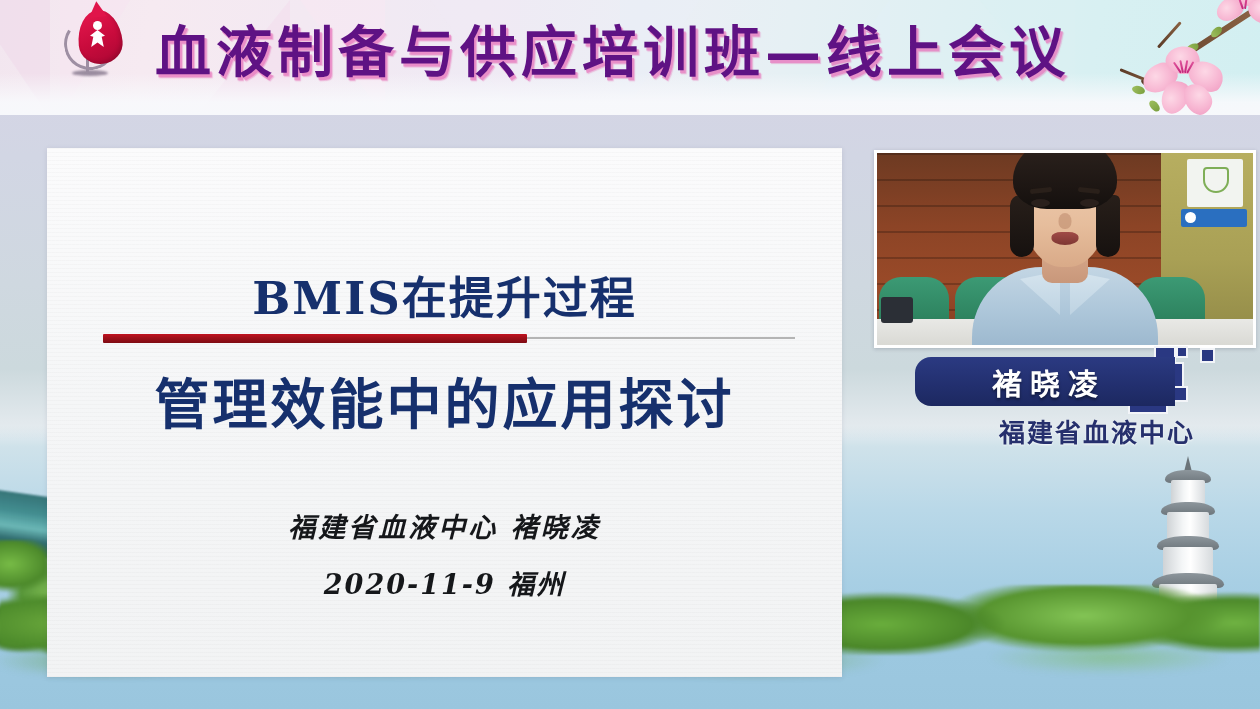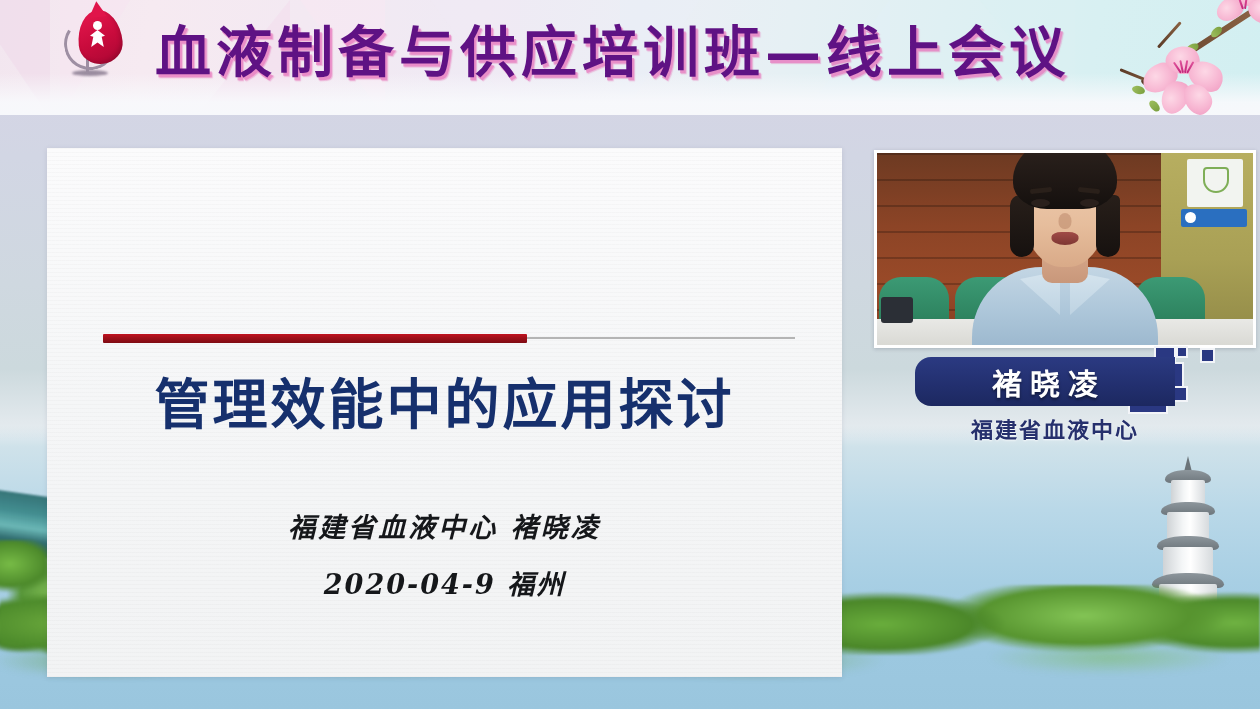--- a/index.html
+++ b/index.html
@@ -530,24 +530,24 @@
     position: absolute;
     display: block;
     background: #2a3882;
     border: 2px solid #f2f4f8;
     box-sizing: border-box;
   }
   .affiliation {
     position: absolute;
     left: 915px; top: 412px;
     width: 280px;
-    text-align: center;
+    text-align: right;
     font-family: "DejaVu Sans", "Liberation Sans", sans-serif;
     font-weight: 700;
-    font-size: 22px;
+    font-size: 26px;
     letter-spacing: 2px;
     color: #26306d;
     white-space: nowrap;
     text-shadow: 0 1px 2px rgba(255,255,255,.8);
   }
 </style>
 </head>
 <body>
 
 <div id="stage">
@@ -620,31 +620,32 @@
     <span class="petal-cluster" style="left:98px; top:-10px; width:60px; height:56px;">
       <span class="petal" style="left:0px;  top:14px; width:28px; height:22px; transform:rotate(-20deg);"></span>
       <span class="petal" style="left:18px; top:0px;  width:28px; height:22px; transform:rotate(18deg);"></span>
       <span class="petal" style="left:32px; top:16px; width:26px; height:22px; transform:rotate(46deg);"></span>
       <span class="pistil" style="left:26px; top:12px; transform:rotate(-20deg);"></span>
       <span class="pistil" style="left:28px; top:12px; transform:rotate(8deg);"></span>
     </span>
   </div>
 
   <div class="slide">
+    <div class="slide-title-1">BMIS在提升过程</div>
 
     <div class="title-rule">
       <span class="thick"></span>
       <span class="thin"></span>
     </div>
 
     <div class="slide-title-2">管理效能中的应用探讨</div>
 
     <div class="slide-sub-1">福建省血液中心  褚晓凌</div>
 
-    <div class="slide-sub-2">2020-04-9 福州</div>
+    <div class="slide-sub-2">2020-11-9 福州</div>
   </div>
 
   <div class="video-panel">
     <div class="video-inner">
       <span class="wood-slats"></span>
       <span class="wall-right"></span>
       <span class="sign-white"></span>
       <span class="sign-blue"></span>
 
       <span class="chair c-left"></span>

